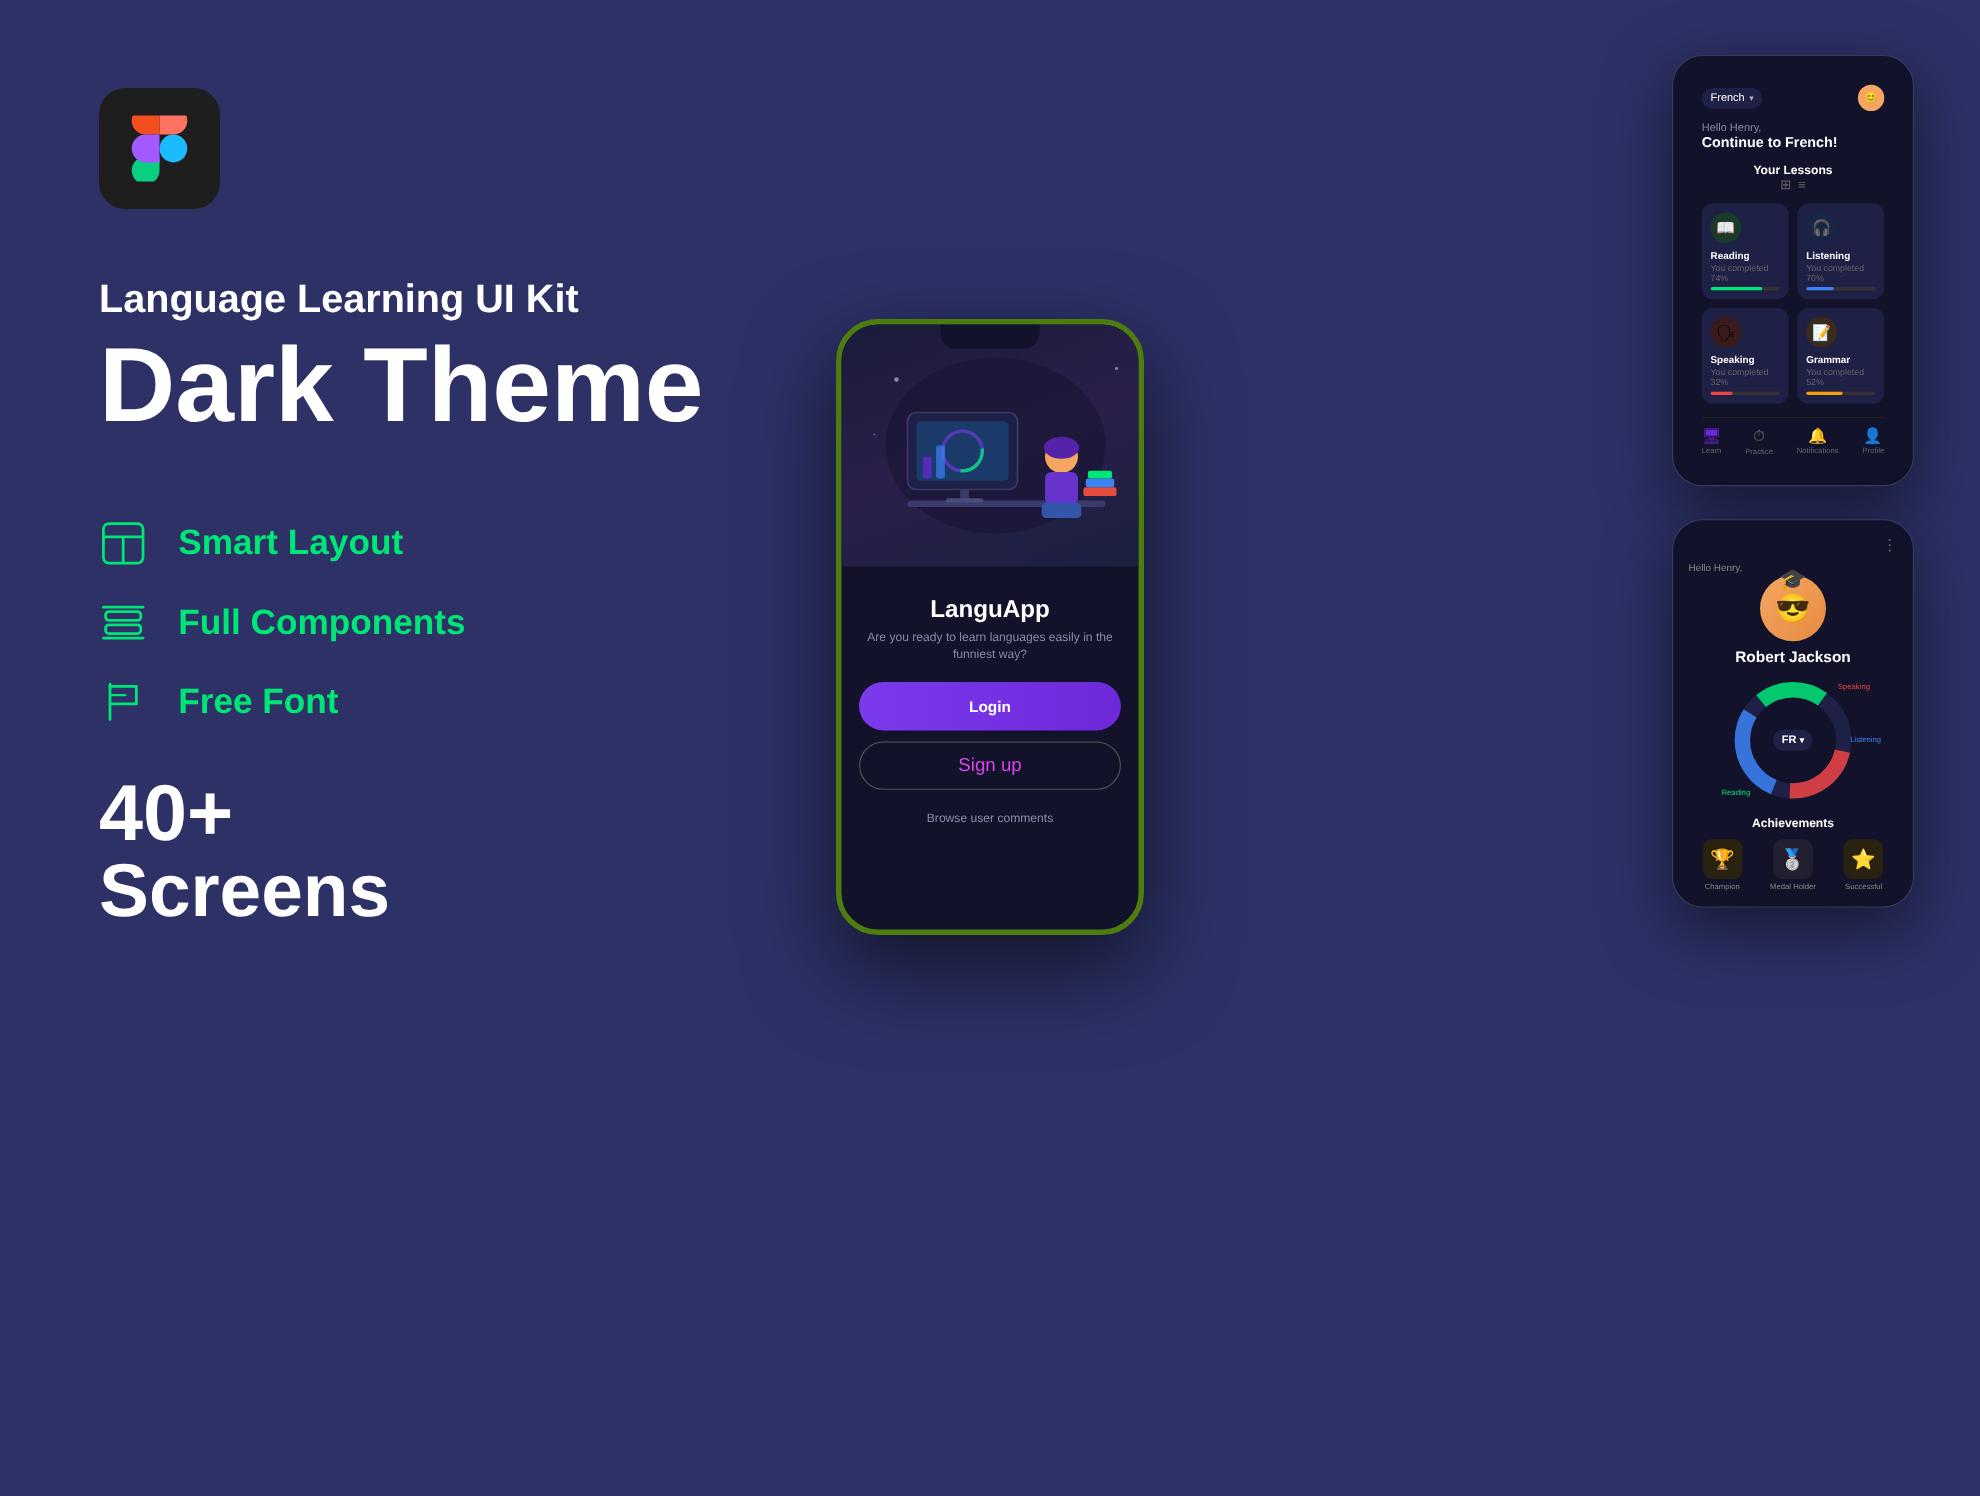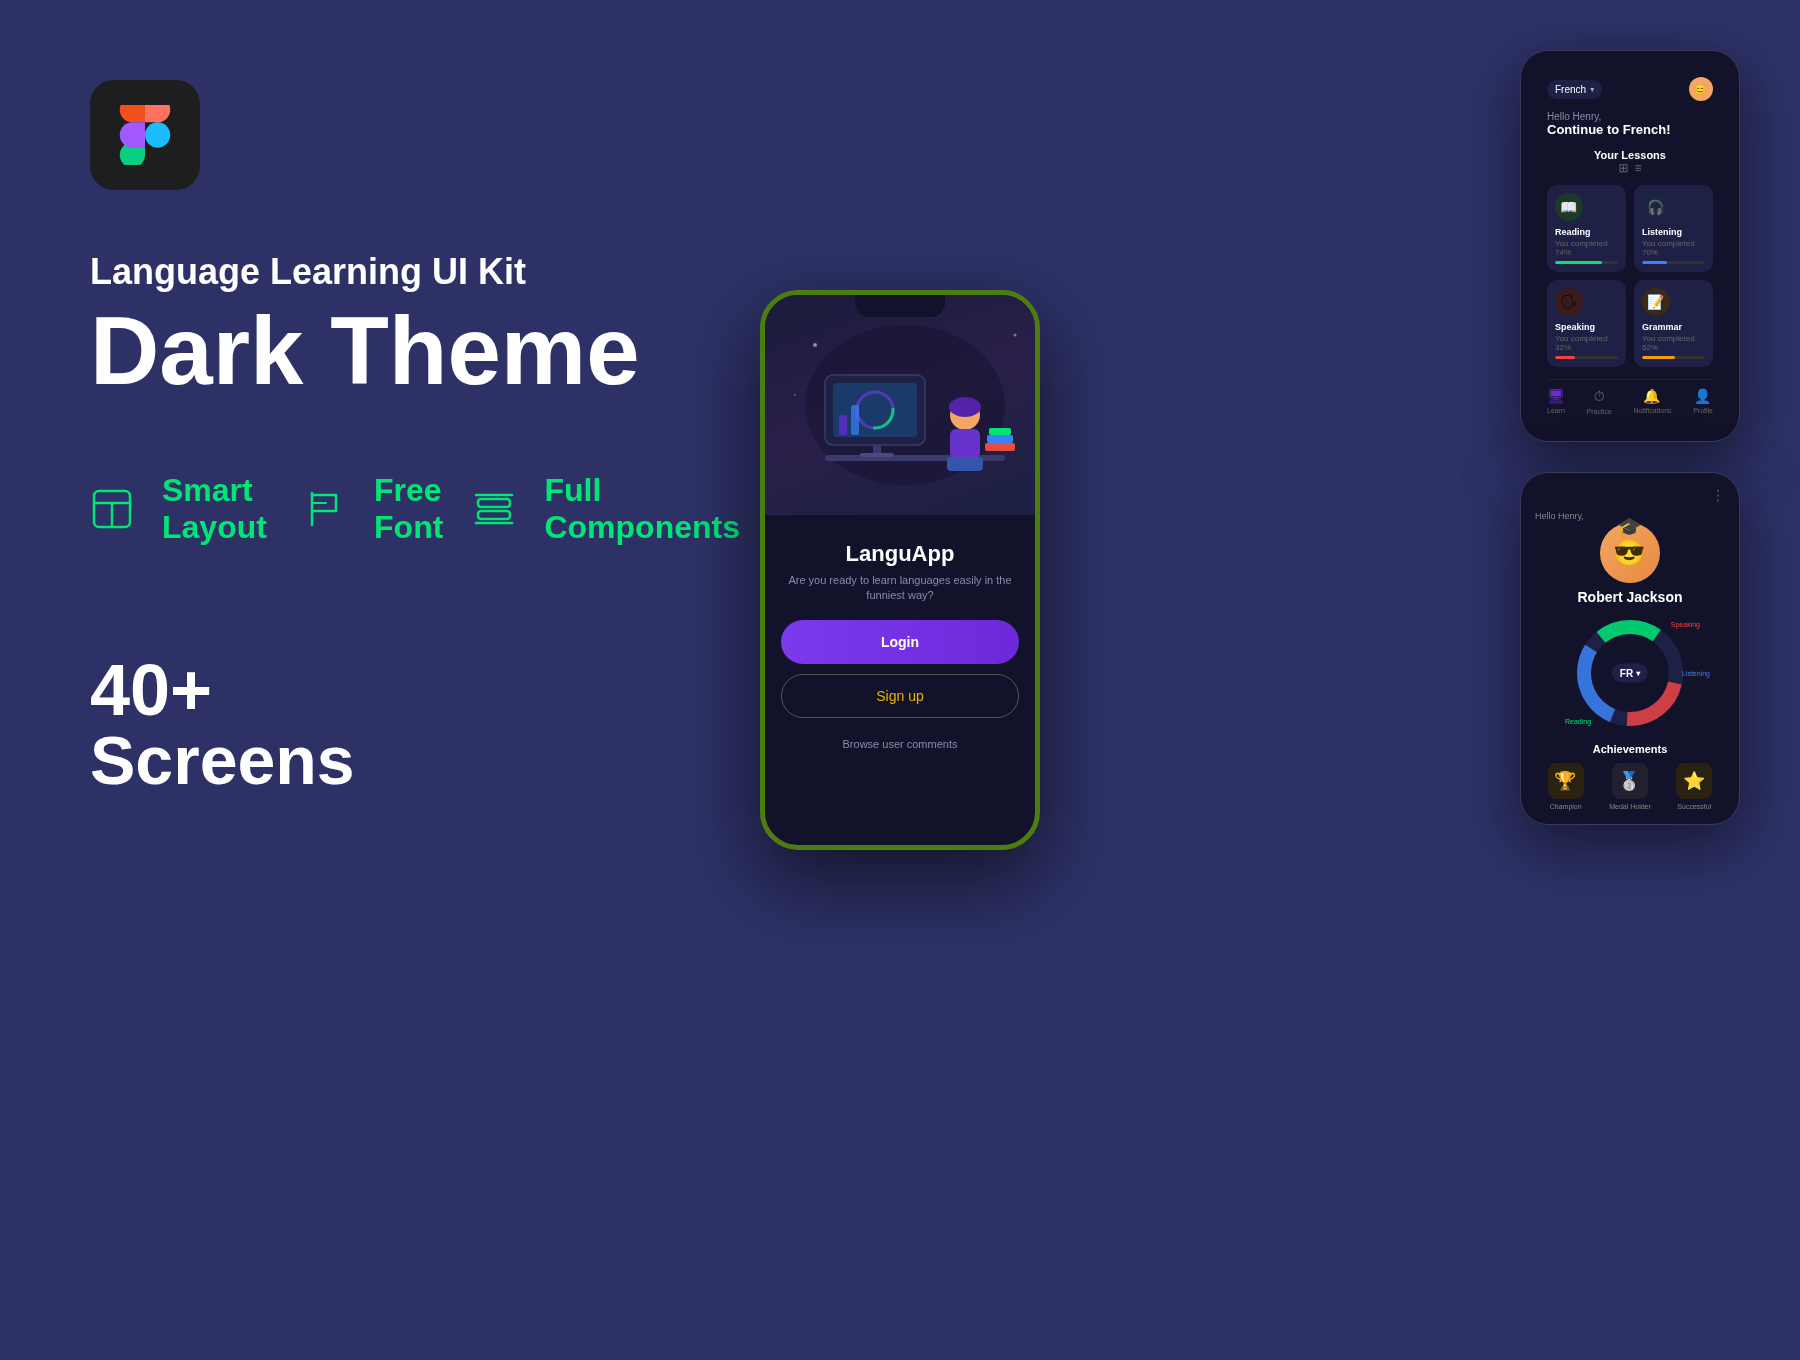--- a/index.html
+++ b/index.html
@@ -47,23 +47,23 @@
     .title {
       color: #ffffff;
       font-size: 96px;
       font-weight: 900;
       line-height: 1.05;
       margin-bottom: 70px;
     }
 
     .feature-list {
       display: flex;
-      flex-direction: row;
-      gap: 16px;
-      margin-bottom: 108px;
+      flex-direction: column;
+      gap: 28px;
+      margin-bottom: 44px;
     }
 
     .feature-item {
       display: flex;
       align-items: center;
       gap: 28px;
     }
 
     .feature-icon {
       width: 44px;
@@ -177,22 +177,22 @@
     }
 
     .signup-btn {
       width: 100%;
       height: 44px;
       border: 1.5px solid #555;
       border-radius: 22px;
       display: flex;
       align-items: center;
       justify-content: center;
-      color: #eab308;
-      font-size: 14px;
+      color: #d946ef;
+      font-size: 17px;
       margin-bottom: 20px;
     }
 
     .browse-link {
       color: #888aaa;
       font-size: 11px;
       text-align: center;
     }
 
     
@@ -515,38 +515,38 @@
           <line x1="2" y1="14" x2="38" y2="14" stroke="#00e676" stroke-width="2.5"></line>
           <line x1="20" y1="14" x2="20" y2="38" stroke="#00e676" stroke-width="2.5"></line>
         </svg>
       </div>
       <span class="feature-label">Smart Layout</span>
     </div>
 
     <div class="feature-item">
       <div class="feature-icon">
         <svg viewBox="0 0 40 40">
-          <line x1="8" y1="4" x2="8" y2="36" stroke="#00e676" stroke-width="2.5" stroke-linecap="round"></line>
-          <path d="M8 6 L32 6 L32 22 L8 22" fill="none" stroke="#00e676" stroke-width="2.5" stroke-linecap="round" stroke-linejoin="round"></path>
-          <line x1="8" y1="14" x2="22" y2="14" stroke="#00e676" stroke-width="2" stroke-linecap="round"></line>
-        </svg>
-      </div>
-      <span class="feature-label">Free Font</span>
-    </div>
-
-    <div class="feature-item">
-      <div class="feature-icon">
-        <svg viewBox="0 0 40 40">
           <rect x="4" y="10" width="32" height="8" rx="3" stroke="#00e676" stroke-width="2.5"></rect>
           <rect x="4" y="22" width="32" height="8" rx="3" stroke="#00e676" stroke-width="2.5"></rect>
           <line x1="2" y1="6" x2="38" y2="6" stroke="#00e676" stroke-width="2.5" stroke-linecap="round"></line>
           <line x1="2" y1="34" x2="38" y2="34" stroke="#00e676" stroke-width="2.5" stroke-linecap="round"></line>
         </svg>
       </div>
       <span class="feature-label">Full Components</span>
+    </div>
+
+    <div class="feature-item">
+      <div class="feature-icon">
+        <svg viewBox="0 0 40 40">
+          <line x1="8" y1="4" x2="8" y2="36" stroke="#00e676" stroke-width="2.5" stroke-linecap="round"></line>
+          <path d="M8 6 L32 6 L32 22 L8 22" fill="none" stroke="#00e676" stroke-width="2.5" stroke-linecap="round" stroke-linejoin="round"></path>
+          <line x1="8" y1="14" x2="22" y2="14" stroke="#00e676" stroke-width="2" stroke-linecap="round"></line>
+        </svg>
+      </div>
+      <span class="feature-label">Free Font</span>
     </div>
   </div>
 
   <div class="screens-count">40+</div>
   <div class="screens-label">Screens</div>
 </div>
 
 <div class="phone-center">
   <div class="phone-frame">
     <div class="phone-notch"></div>

